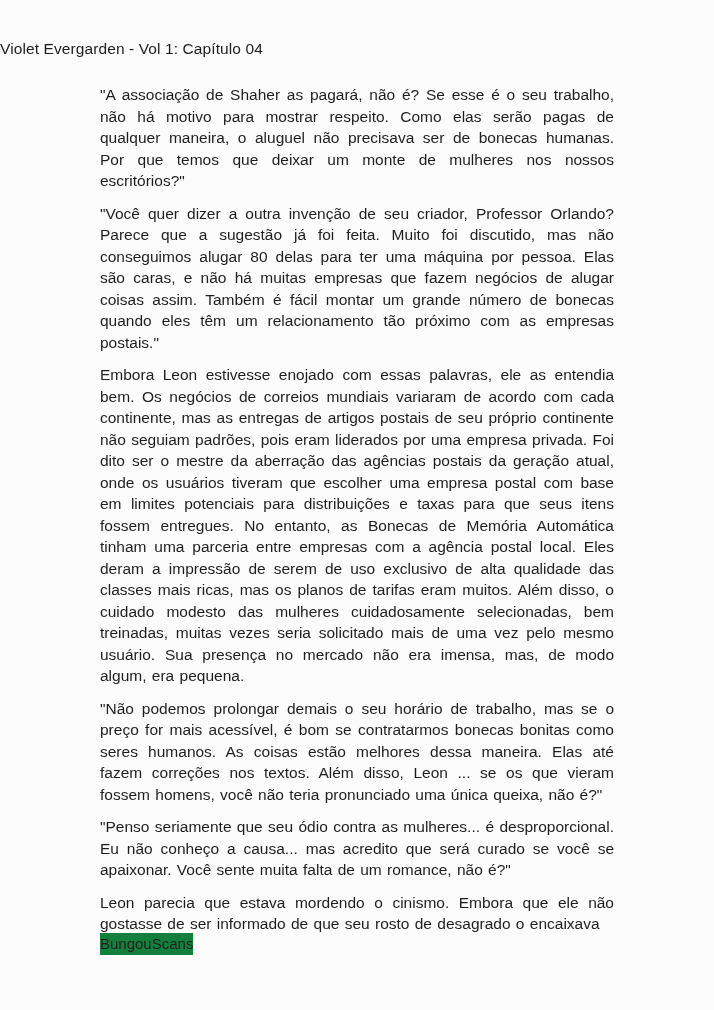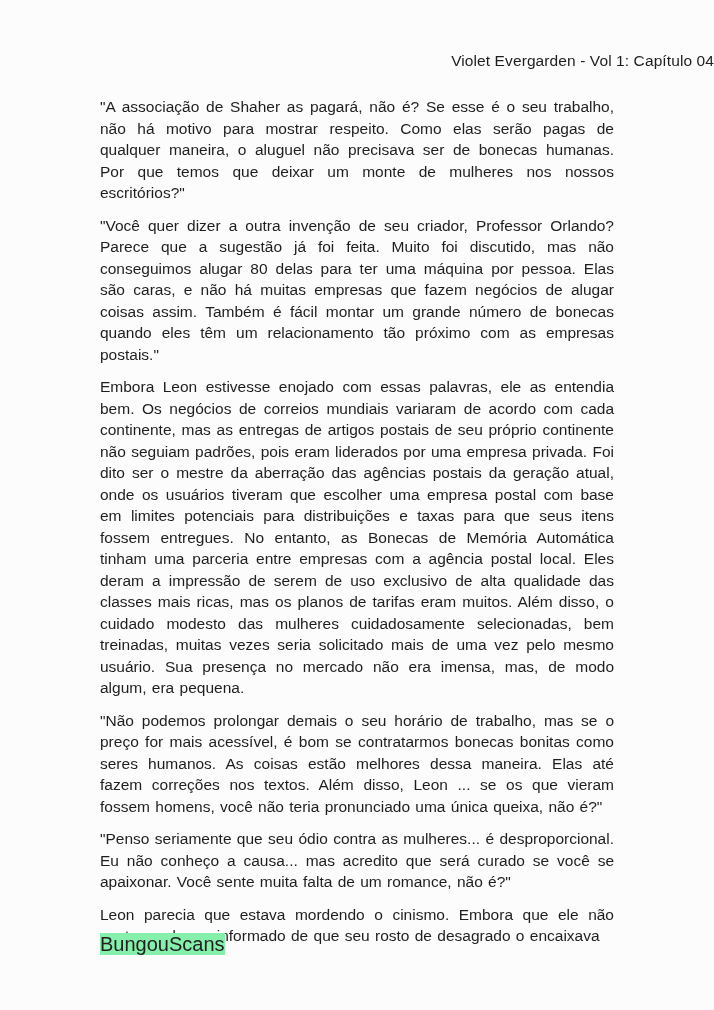--- a/index.html
+++ b/index.html
@@ -16,42 +16,42 @@
     background: #fcfcfc;
     color: #1e1e1e;
     font-family: "Liberation Sans", "DejaVu Sans", sans-serif;
     overflow: hidden;
     box-sizing: border-box;
     padding-top: 38px;
   }
   .title {
     font-size: 15.5px;
     font-weight: 400;
-    text-align: right;
-    margin: 12px 0 24px 0;
+    text-align: left;
+    margin: 0 0 24px 0;
     line-height: 22px;
     letter-spacing: 0.1px;
   }
   .content {
     padding: 0 100px 0 100px;
   }
   .content p {
     font-size: 15.5px;
     line-height: 21.5px;
     text-align: justify;
     margin: 0 0 11px 0;
     word-spacing: 1px;
   }
   .footer {
     position: absolute;
     left: 100px;
     top: 933px;
-    font-size: 20px;
+    font-size: 15px;
     line-height: 22px;
-    background: #86efac;
+    background: #15803d;
   }
 </style>
 </head>
 <body>
 
 <div class="page">
   <h1 class="title">Violet Evergarden - Vol 1: Capítulo 04</h1>
 
   <div class="content">
     <p>"A associação de Shaher as pagará, não é? Se esse é o seu trabalho, não há motivo para mostrar respeito. Como elas serão pagas de qualquer maneira, o aluguel não precisava ser de bonecas humanas. Por que temos que deixar um monte de mulheres nos nossos escritórios?"</p>

